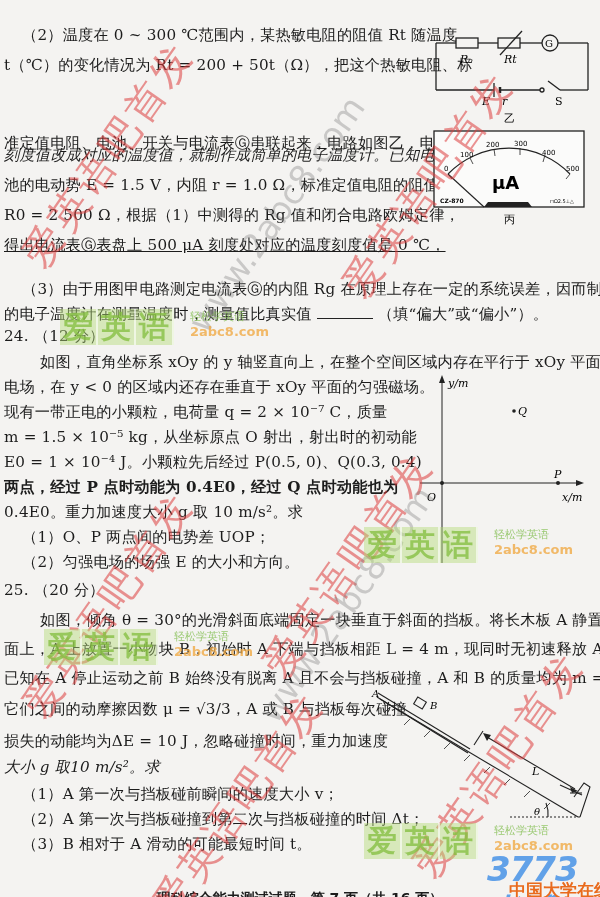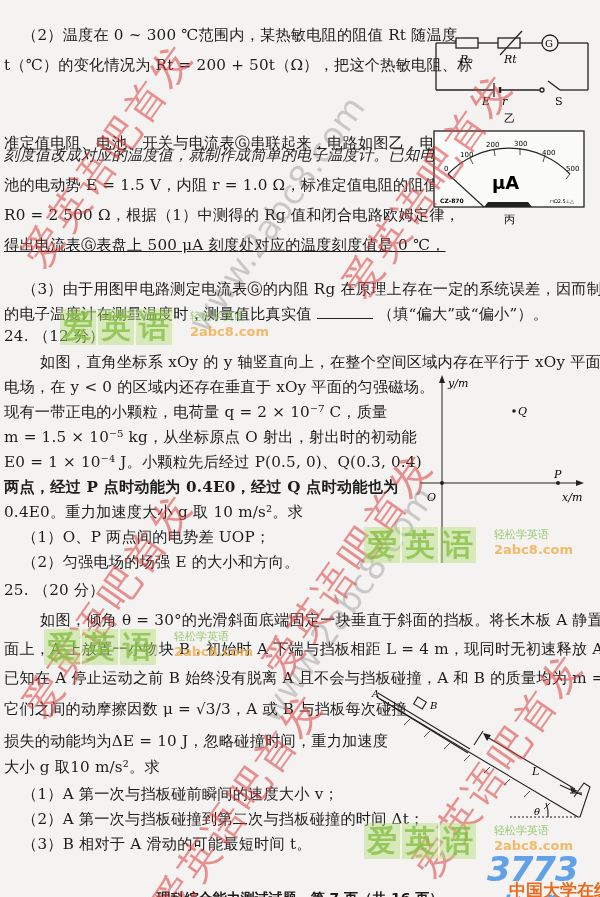--- a/index.html
+++ b/index.html
@@ -57,21 +57,21 @@
   <div class="line" style="left:4px;top:485px;">0.4E0。重力加速度大小 g 取 10 m/s²。求</div>
   <div class="line" style="left:22px;top:510px;">（1）O、P 两点间的电势差 UOP；</div>
   <div class="line" style="left:22px;top:535px;">（2）匀强电场的场强 E 的大小和方向。</div>
 
   <div class="line" style="left:4px;top:563px;">25. （20 分）</div>
   <div class="line" style="left:40px;top:593px;">如图，倾角 θ = 30°的光滑斜面底端固定一块垂直于斜面的挡板。将长木板 A 静置于斜</div>
   <div class="line" style="left:4px;top:622px;">面上，A 上放置一小物块 B，初始时 A 下端与挡板相距 L = 4 m，现同时无初速释放 A 和 B。</div>
   <div class="line" style="left:4px;top:651px;">已知在 A 停止运动之前 B 始终没有脱离 A 且不会与挡板碰撞，A 和 B 的质量均为 m = 1 kg，</div>
   <div class="line" style="left:4px;top:682px;">它们之间的动摩擦因数 μ = √3/3，A 或 B 与挡板每次碰撞</div>
   <div class="line" style="left:4px;top:714px;">损失的动能均为ΔE = 10 J，忽略碰撞时间，重力加速度</div>
-  <div class="line" style="left:4px;top:740px;">大小 g 取10 m/s²。求</div>
+  <div class="line" style="left:4px;top:740px;font-style:italic;">大小 g 取10 m/s²。求</div>
   <div class="line" style="left:22px;top:767px;">（1）A 第一次与挡板碰前瞬间的速度大小 v；</div>
   <div class="line" style="left:22px;top:792px;">（2）A 第一次与挡板碰撞到第二次与挡板碰撞的时间 Δt；</div>
   <div class="line" style="left:22px;top:817px;">（3）B 相对于 A 滑动的可能最短时间 t。</div>
 
   <div class="footer">理科综合能力测试试题　第 7 页（共 16 页）</div>
 
   <svg style="left:430px;top:8px;" width="170" height="100" viewBox="0 0 170 100">
     <g stroke="#222" stroke-width="1.3" fill="none">
       <line x1="6" y1="18" x2="26" y2="18"></line>
       <rect x="26" y="13" width="22" height="10"></rect>

